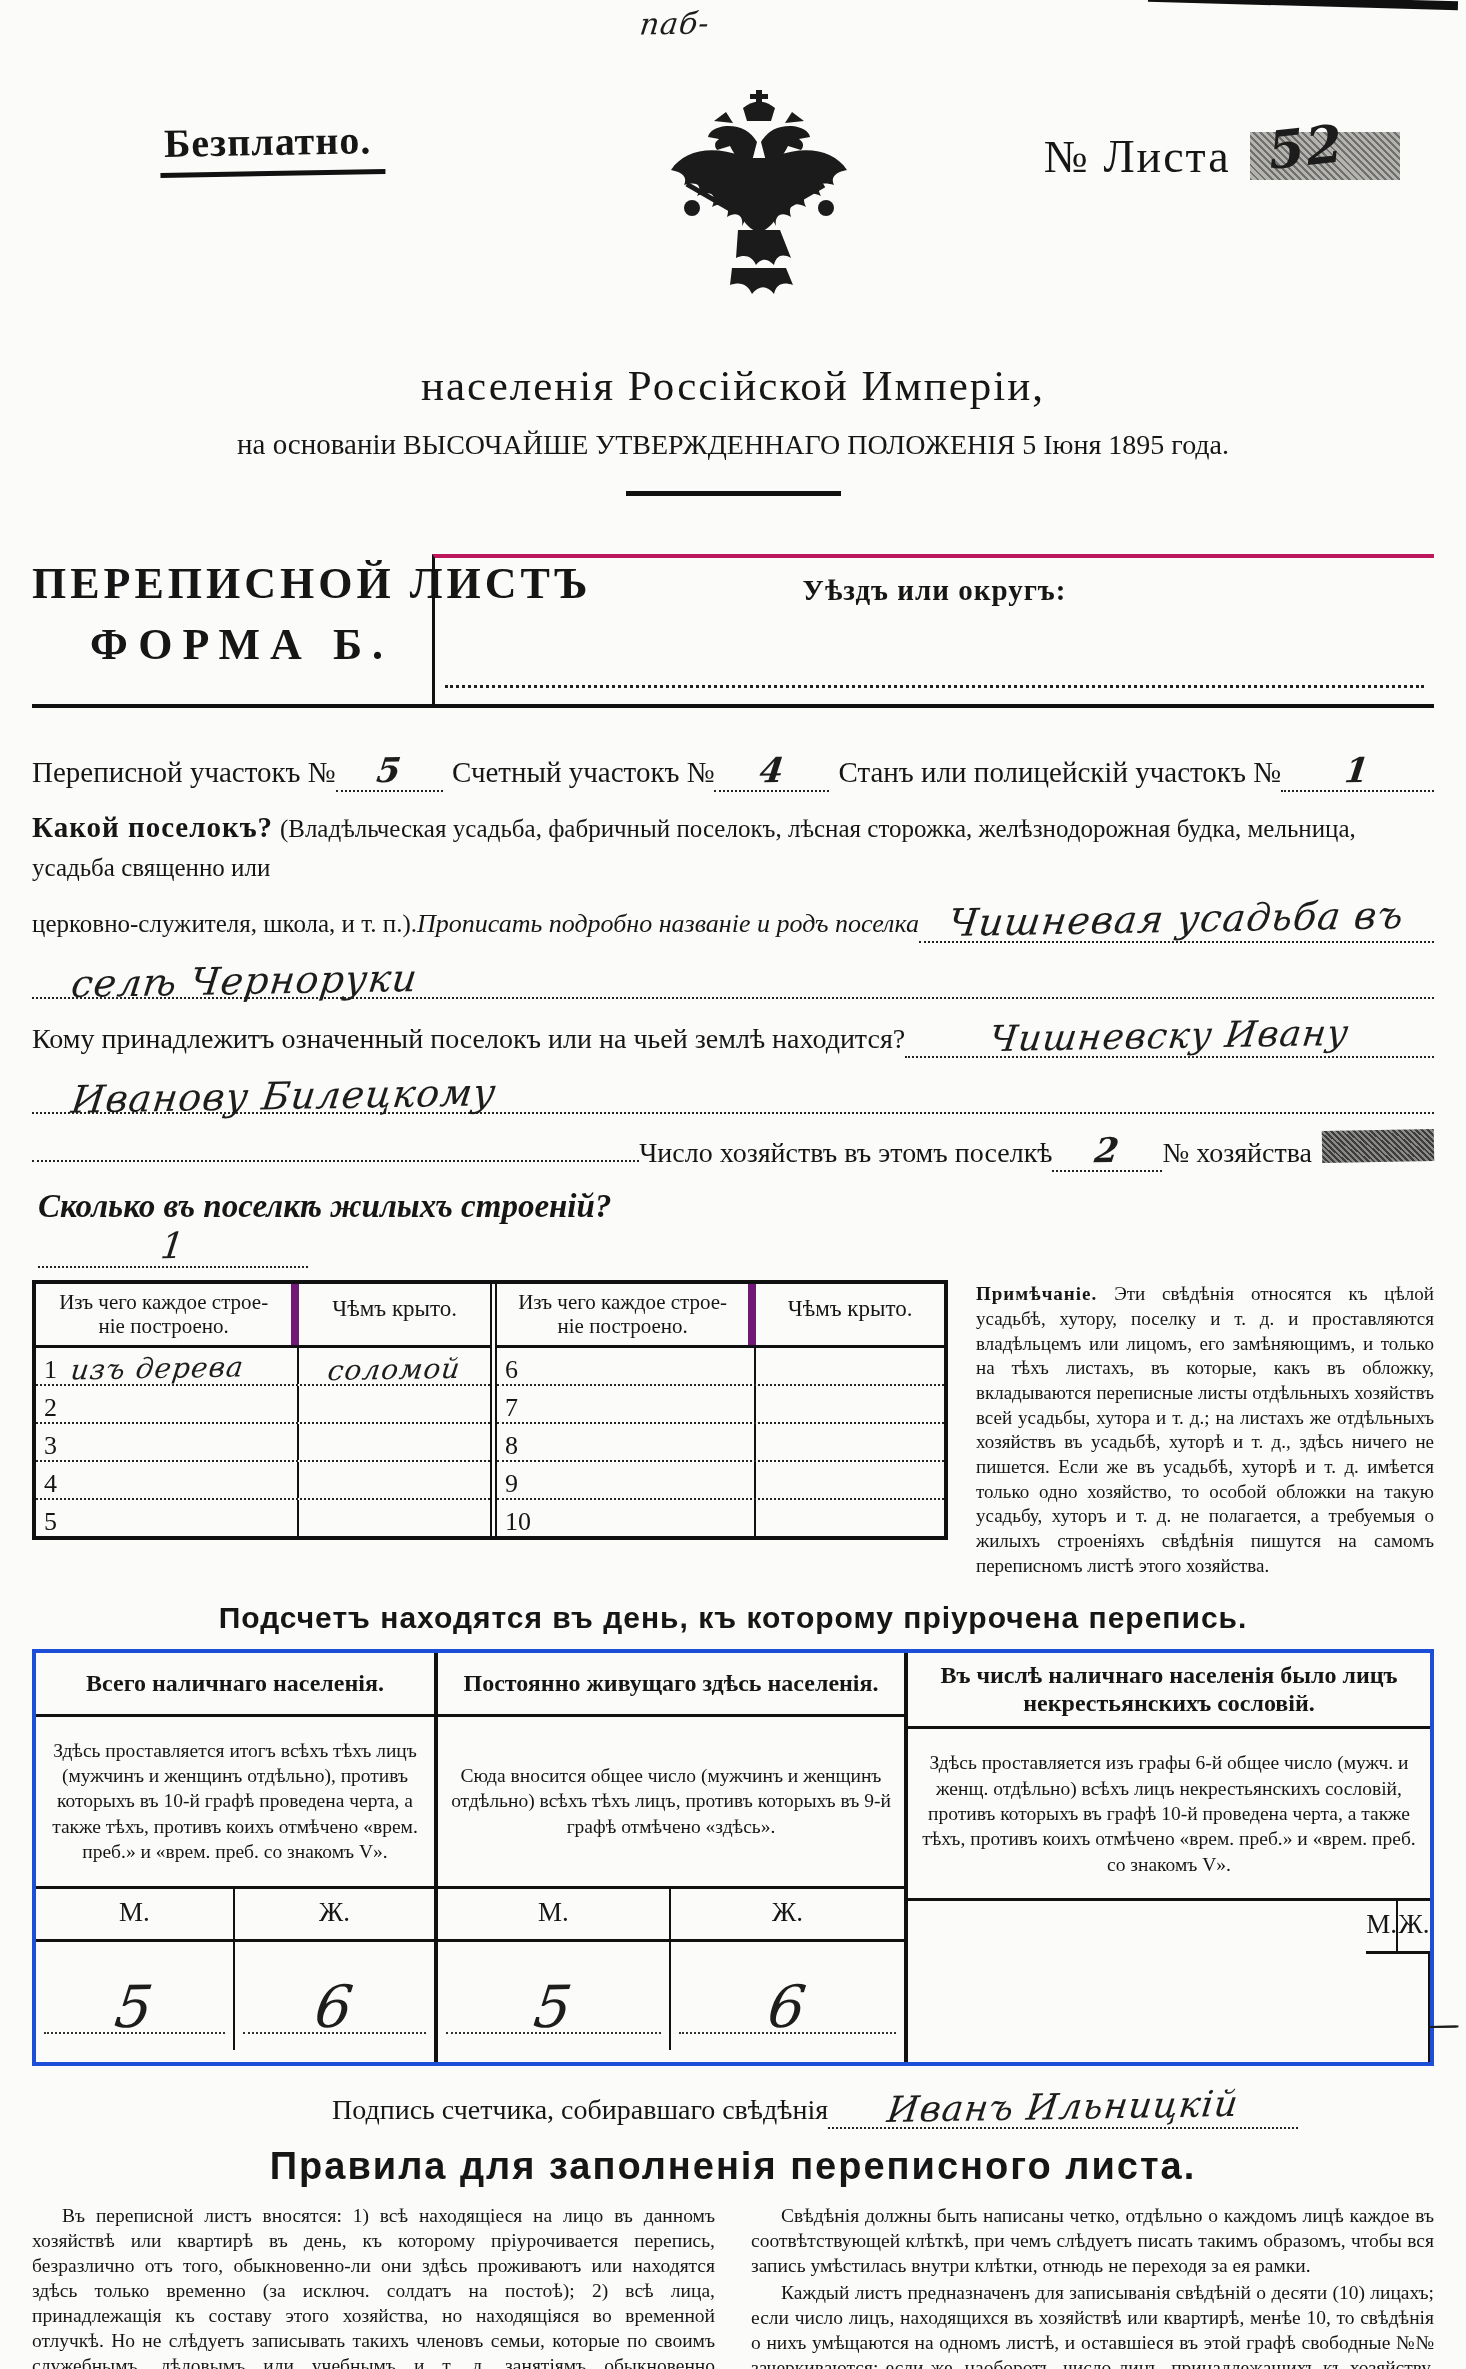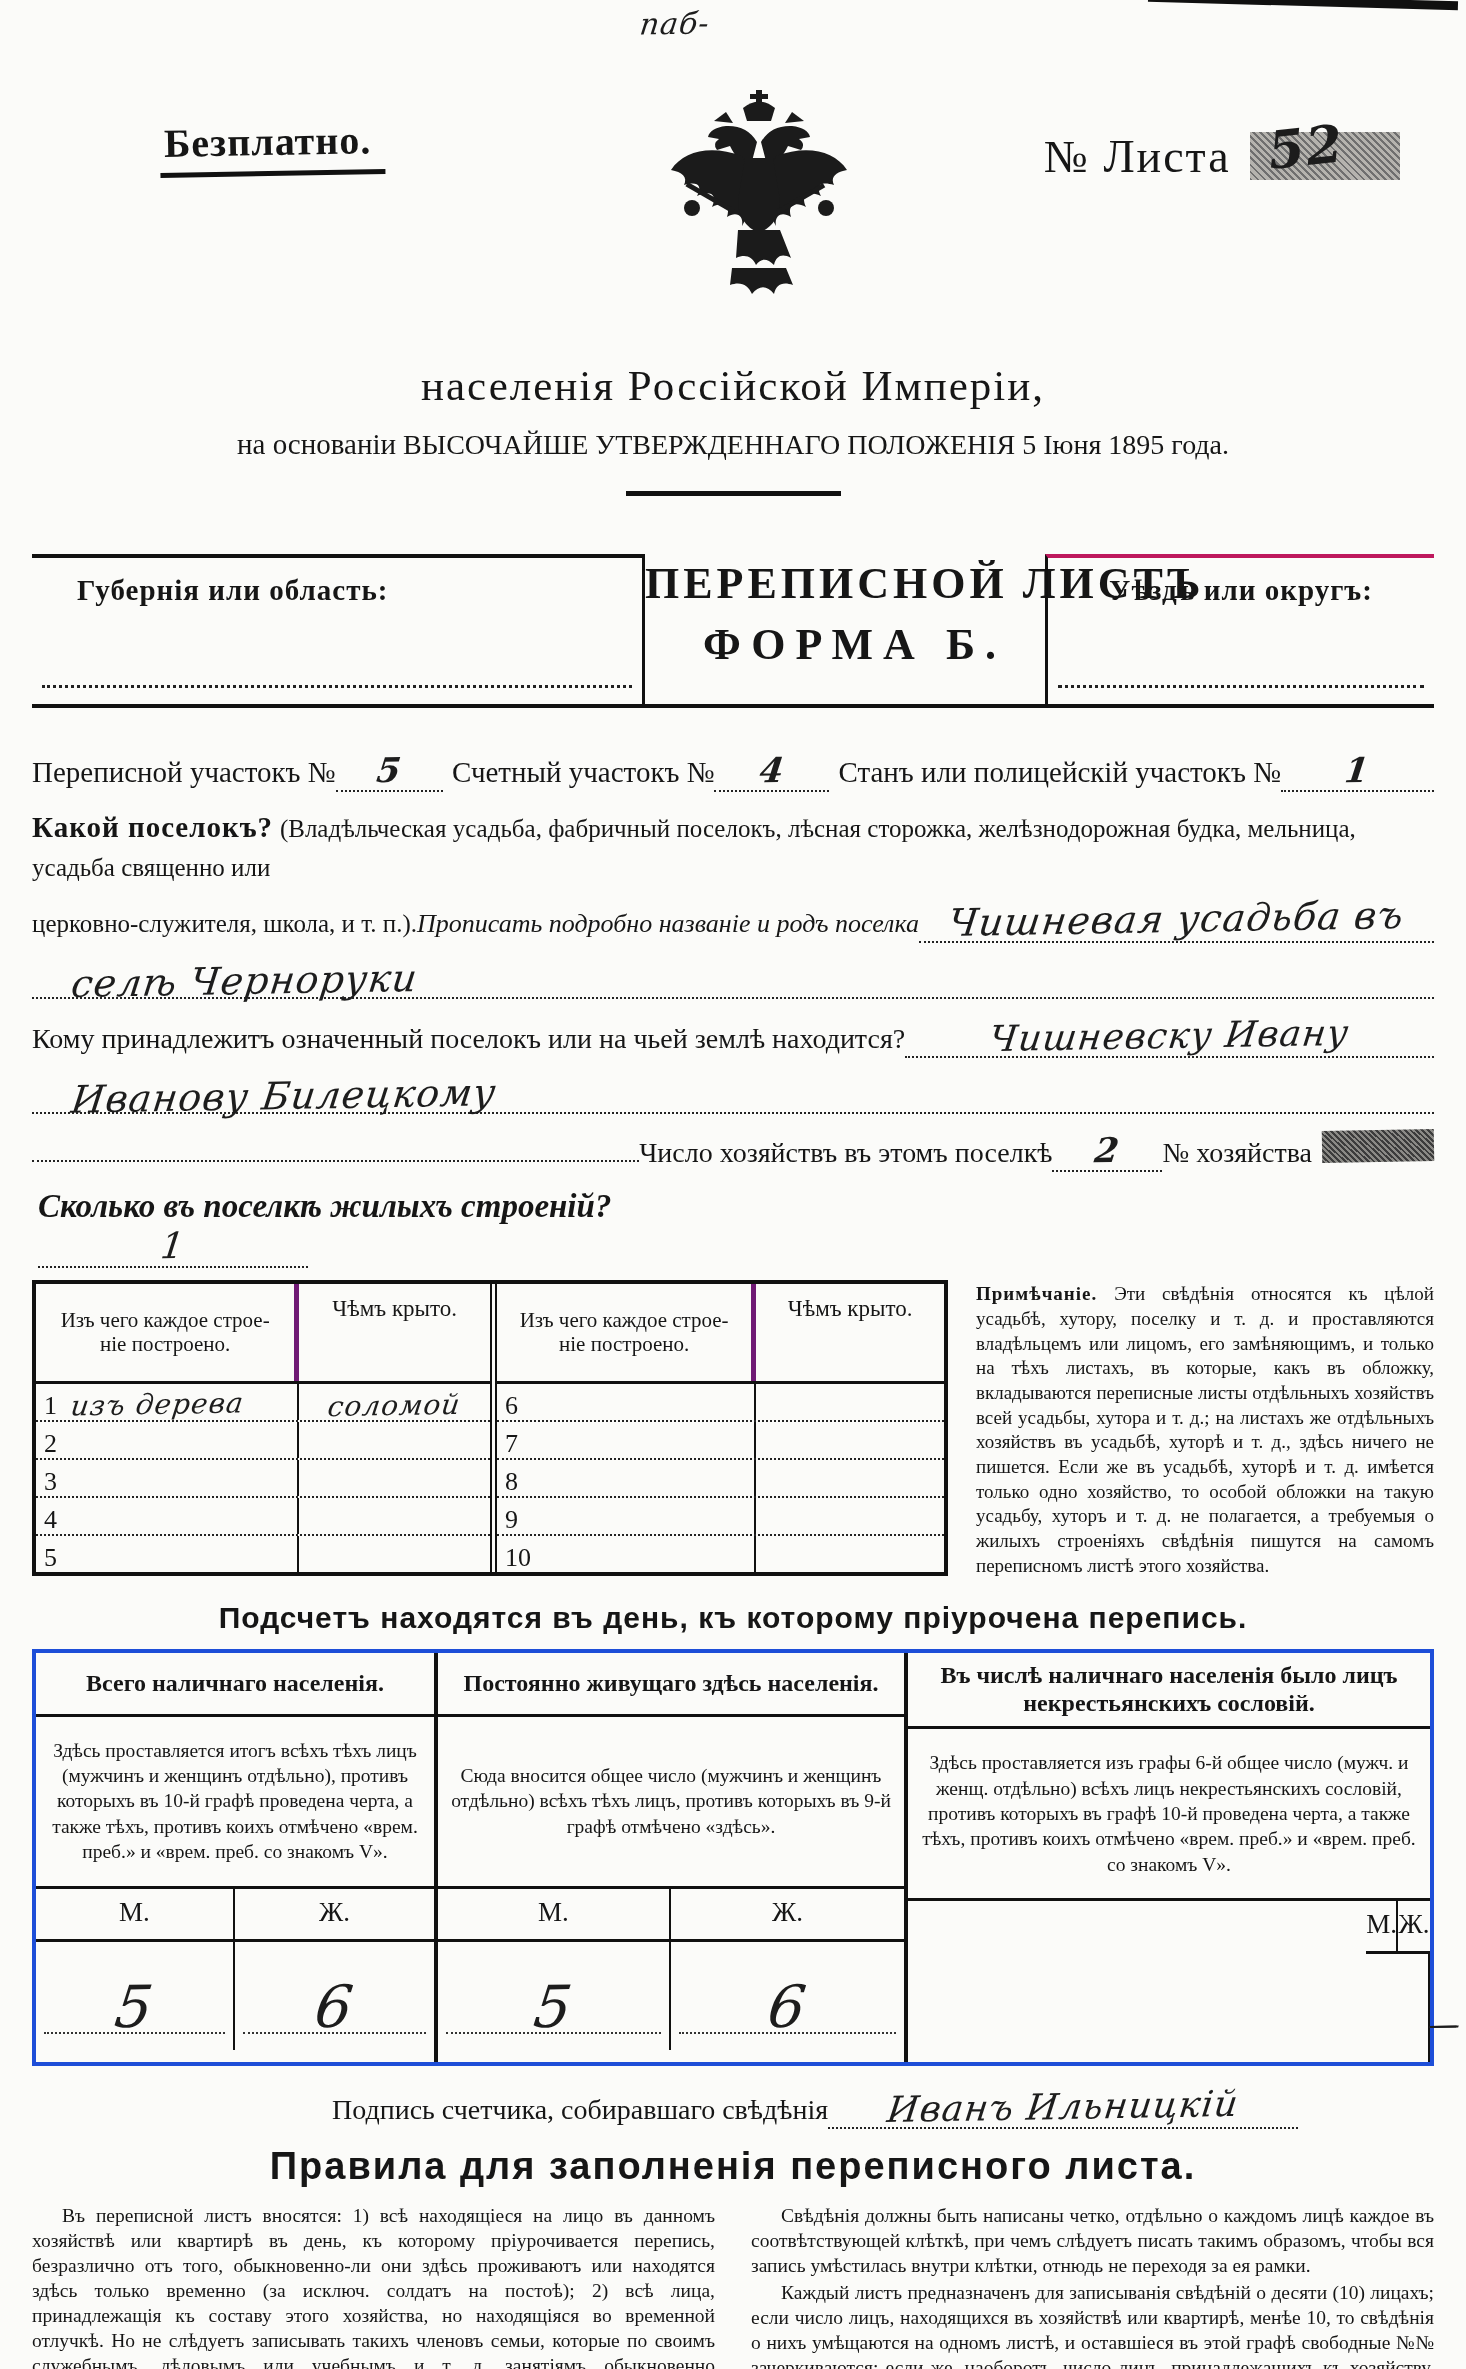--- a/index.html
+++ b/index.html
@@ -54,21 +54,21 @@
   .fullline .hw-on-line{position:absolute;bottom:-6px;left:40px;font-size:38px;}
   .house-stamp{display:inline-block;vertical-align:-6px;width:112px;height:32px;margin-left:10px;
     background:repeating-linear-gradient(45deg,#3c3c3c 0 2px,#8b8a86 2px 4px);transform:rotate(-1deg);}
   .buildings-q{font-style:italic;font-weight:bold;font-size:33px;margin-top:16px;display:flex;align-items:baseline;flex-direction:column;}
   
   .tables-row{display:flex;margin-top:12px;align-items:flex-start;}
   .b-table{width:916px;border:4px solid #111;box-sizing:border-box;display:flex;}
   .b-group{width:50%;box-sizing:border-box;}
   .b-group.right{border-left:7px double #111;}
   .b-head{display:flex;border-bottom:3px solid #111;text-align:center;font-size:21px;line-height:1.15;}
-  .b-head .h1{width:58%;border-right:5px solid #701a75;padding:24px 4px;box-sizing:border-box;}
+  .b-head .h1{width:58%;border-right:8px solid #701a75;padding:6px 4px;box-sizing:border-box;}
   .b-head .h2{width:42%;padding:12px 4px;box-sizing:border-box;font-size:23px;}
   .b-row{display:flex;height:36px;border-bottom:2px dotted #222;}
   .b-row:last-child{border-bottom:none;}
   .b-c1{width:58%;border-right:2px solid #111;box-sizing:border-box;display:flex;align-items:flex-end;padding:0 2px 1px 8px;}
   .b-c2{width:42%;box-sizing:border-box;text-align:center;display:flex;align-items:flex-end;justify-content:center;}
   .b-num{font-size:26px;line-height:1;margin-right:14px;}
   .b-entry{font-size:28px;line-height:1;}
   .note-block{flex:1;margin-left:28px;font-size:19px;line-height:1.3;text-align:justify;padding-top:2px;}
   .note-block b{letter-spacing:1px;}
   
@@ -143,24 +143,20 @@
   </div>
 
   <div class="subtitle">населенія Россійской Имперіи,</div>
   <div class="law-line">
     <span class="pref">на основаніи</span>
     <span>ВЫСОЧАЙШЕ УТВЕРЖДЕННАГО ПОЛОЖЕНІЯ 5 Іюня 1895 года.</span>
   </div>
   <div class="short-rule"></div>
 
   <div class="band">
-    <div class="band-box band-left">
-      <div class="band-label">Губернія или область:</div>
-      <div class="band-dots"></div>
-    </div>
     <div class="band-box band-center">
       <div class="band-title1">ПЕРЕПИСНОЙ ЛИСТЪ</div>
       <div class="band-title2">ФОРМА Б.</div>
     </div>
     <div class="band-box band-right">
       <div class="band-label">Уѣздъ или округъ:</div>
       <div class="band-dots"></div>
     </div>
   </div>
 

